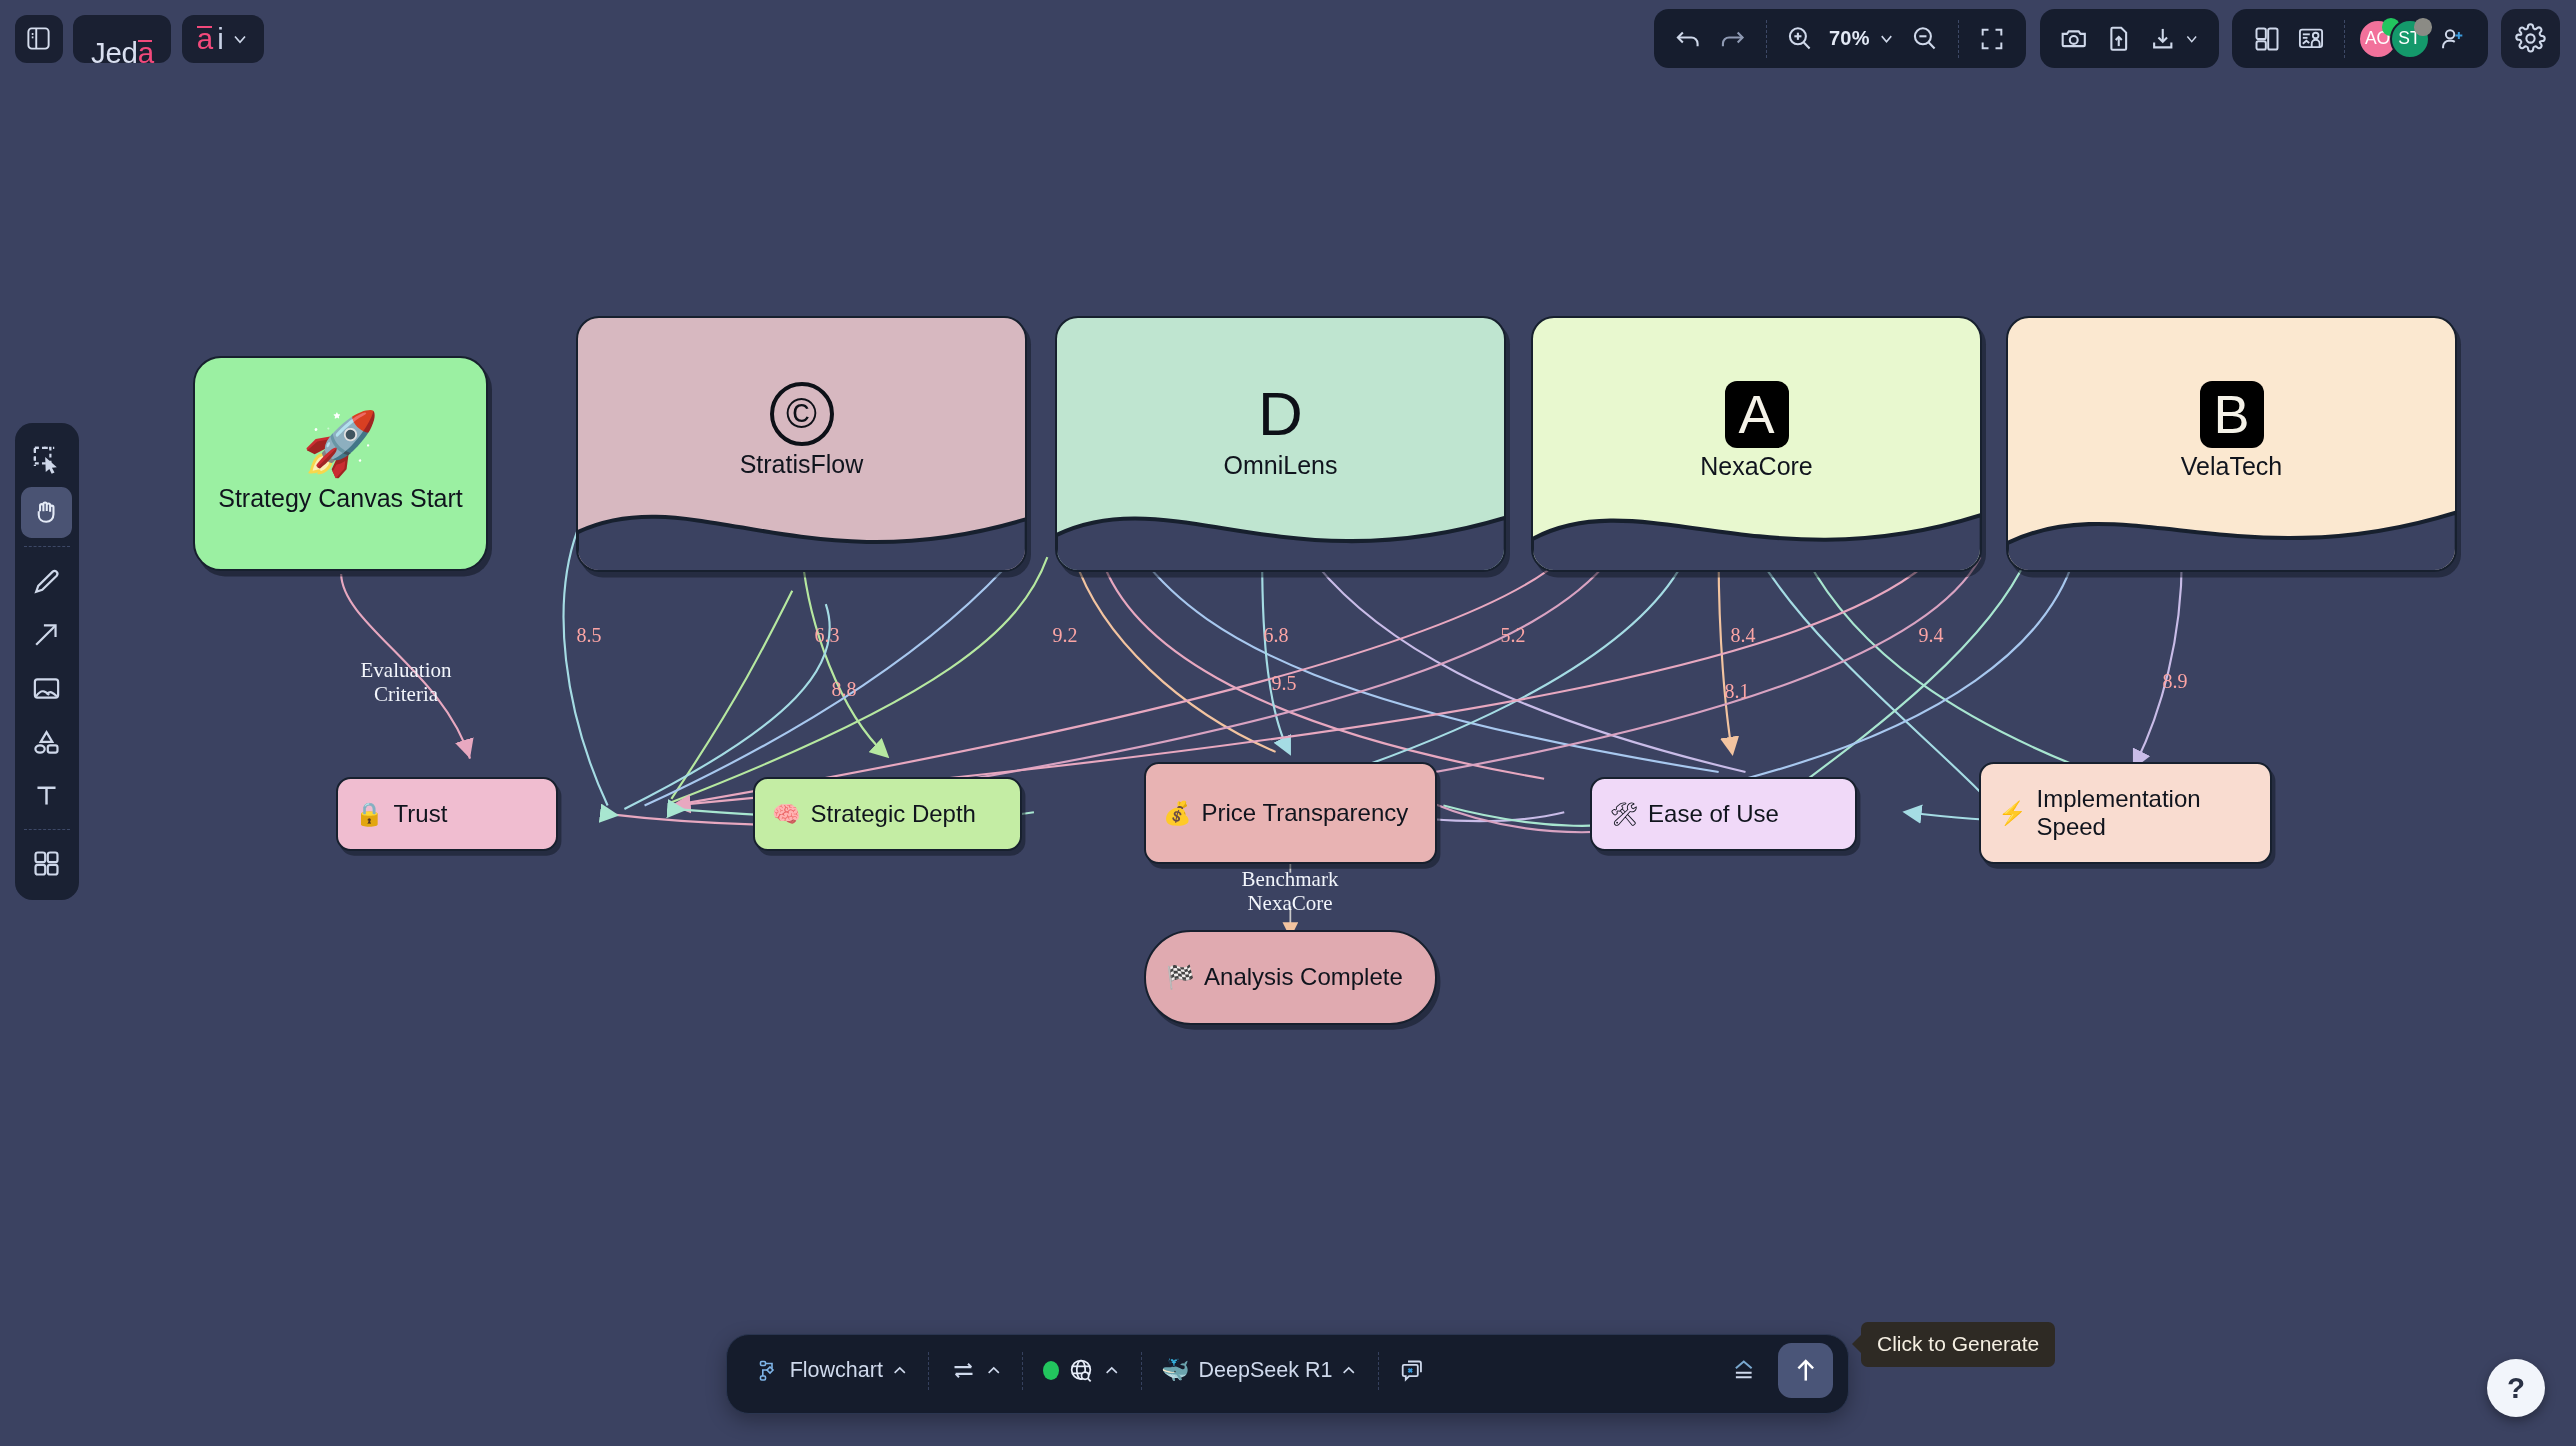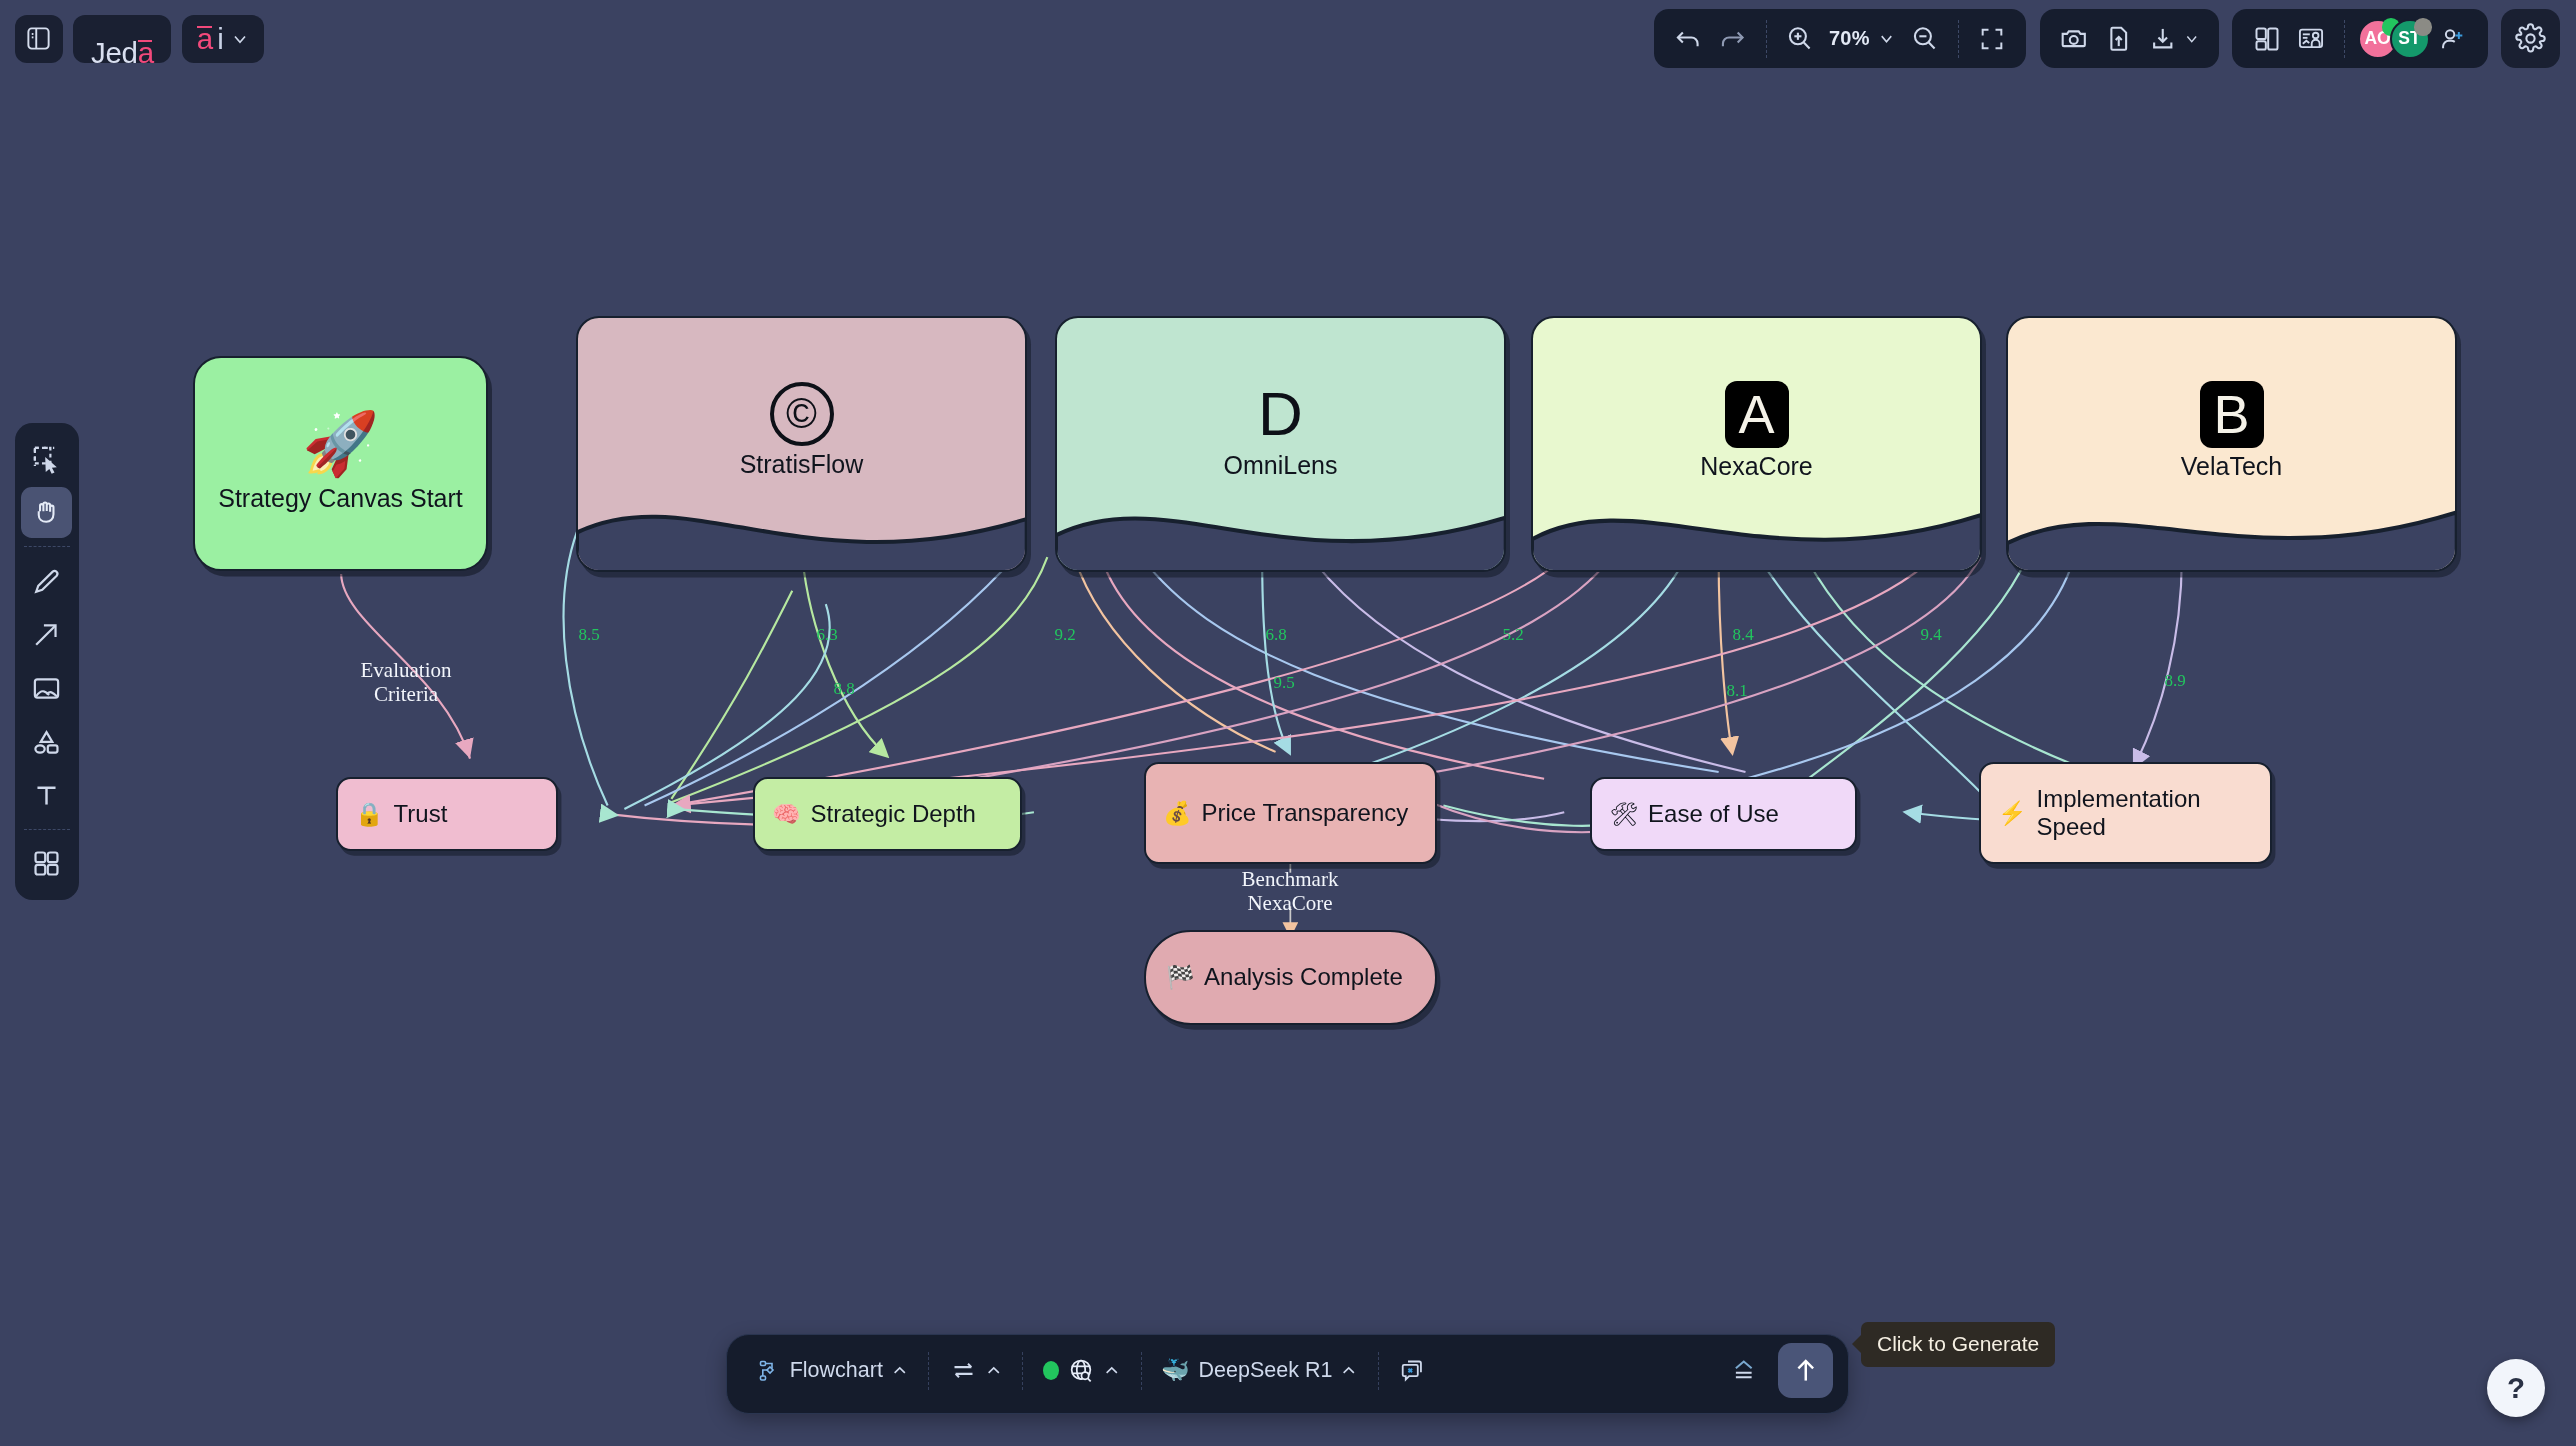--- a/index.html
+++ b/index.html
@@ -42,21 +42,21 @@
     min-width: 42px; height: 42px; border-radius: 8px;
     display: flex; align-items: center; justify-content: center; padding: 0 5.4px;
     color: #c9d3e6;
   }
   .vdiv { width: 0; border-left: 1.3px dashed #3d4866; height: 38px; margin: 0 9.4px; }
   .zoom-label { font-size: 20px; font-weight: bold; color: #e3e9f5; letter-spacing: 0.3px; }
   .avatars { display: flex; align-items: center; }
   .avatar {
     width: 40px; height: 40px; border-radius: 50%;
     display: flex; align-items: center; justify-content: center;
-    font-size: 17.5px; font-weight: bold; color: #fff; position: relative;
+    font-size: 17.5px; font-weight: normal; color: #fff; position: relative;
     border: 2px solid #161d2e;
     text-align: center;
   }
   .avatar .status {
     position: absolute; top: -2.7px; right: -4px; width: 17.5px; height: 17.5px; border-radius: 50%;
   }
 
   
   .left-tools {
     position: absolute; left: 14.8px; top: 423px;
@@ -125,21 +125,21 @@
 
   .end-pill {
     border: 2px solid #17202e; border-radius: 47px;
     background: #e0aab0; box-shadow: 3.4px 4.7px 0 rgba(16,21,33,0.5);
     display: flex; align-items: center; gap: 9.4px;
     padding: 0 20px; font-size: 24px; color: #10141d;
   }
 
   .edge-score {
     position: absolute; font-family: "Liberation Serif", serif;
-    font-size: 17px; color: #22c55e; white-space: nowrap;
+    font-size: 20px; color: #fca5a5; white-space: nowrap;
     transform: translate(-50%, -50%);
   }
   .edge-text {
     position: absolute; font-family: "Liberation Serif", serif;
     font-size: 21px; color: #f2f5fb; text-align: center; line-height: 1.12;
     transform: translate(-50%, -50%); width: 141px;
   }
 
   
   .prompt-panel {

